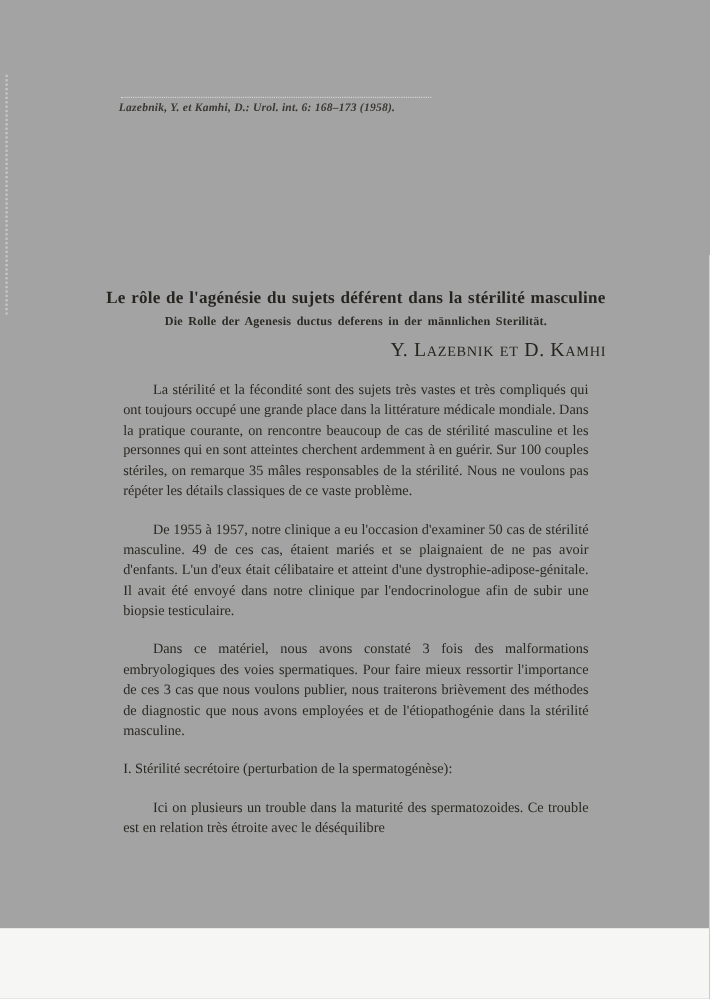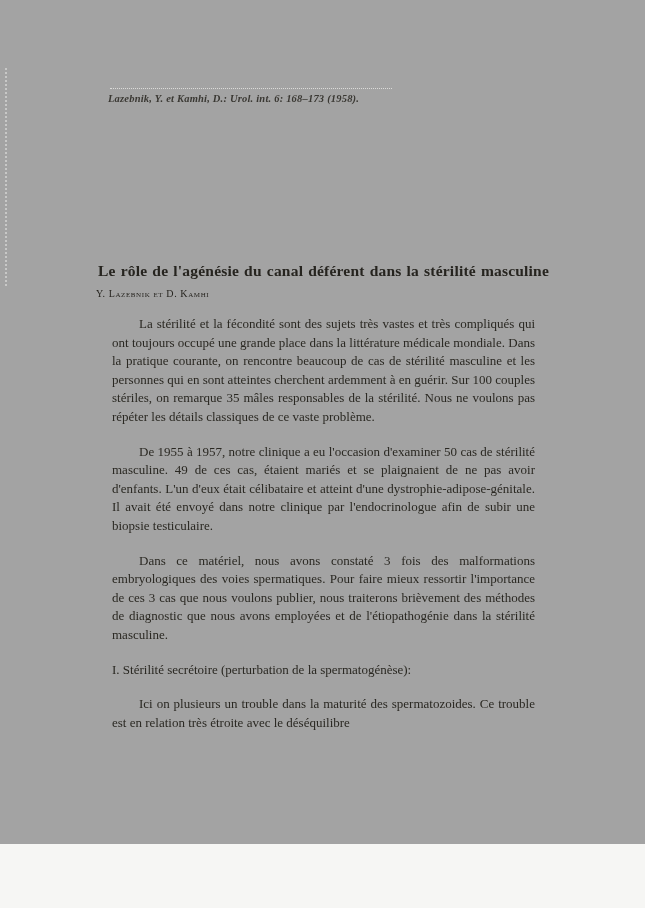--- a/index.html
+++ b/index.html
@@ -81,23 +81,23 @@
     text-align: center;
     font-weight: bold;
     font-size: 11px;
     line-height: 13.5px;
     word-spacing: 2px;
     letter-spacing: 0.2px;
     margin-top: 6px;
     color: #2c2a25;
   }
   .authors {
-    text-align: left;
+    text-align: right;
     font-variant: small-caps;
-    font-size: 10px;
+    font-size: 18px;
     letter-spacing: 0.6px;
     margin-top: 8px;
   }
   .body-text {
     margin-top: 16px;
     text-align: justify;
     font-size: 13px;
     line-height: 18.6px;
     color: #2a2822;
   }
@@ -116,23 +116,24 @@
 
   <div class="artifact-header-dots"></div>
   <div class="artifact-left-edge"></div>
   <div class="artifact-bottom-edge"></div>
 
   <div class="citation">Lazebnik, Y. et Kamhi, D.: Urol. int. 6: 168–173 (1958).</div>
 
   <div class="content">
 
 
-    <h1 class="title-fr">Le rôle de l'agénésie du canal déférent dans la stérilité masculine</h1>
+    <h1 class="title-fr">Le rôle de l'agénésie du sujets déférent dans la stérilité masculine</h1>
 
     <div class="subtitle">
+      <div>Die Rolle der Agenesis ductus deferens in der männlichen Sterilität.</div>
     </div>
 
     <div class="authors">Y. Lazebnik et D. Kamhi</div>
 
     <div class="body-text">
       <p>La stérilité et la fécondité sont des sujets très vastes et très compliqués qui ont toujours occupé une grande place dans la littérature médicale mondiale. Dans la pratique courante, on rencontre beaucoup de cas de stérilité masculine et les personnes qui en sont atteintes cherchent ardemment à en guérir. Sur 100 couples stériles, on remarque 35 mâles responsables de la stérilité. Nous ne voulons pas répéter les détails classiques de ce vaste problème.</p>
       <p>De 1955 à 1957, notre clinique a eu l'occasion d'examiner 50 cas de stérilité masculine. 49 de ces cas, étaient mariés et se plaignaient de ne pas avoir d'enfants. L'un d'eux était célibataire et atteint d'une dystrophie-adipose-génitale. Il avait été envoyé dans notre clinique par l'endocrinologue afin de subir une biopsie testiculaire.</p>
       <p>Dans ce matériel, nous avons constaté 3 fois des malformations embryologiques des voies spermatiques. Pour faire mieux ressortir l'importance de ces 3 cas que nous voulons publier, nous traiterons brièvement des méthodes de diagnostic que nous avons employées et de l'étiopathogénie dans la stérilité masculine.</p>
       <p class="no-indent">I. Stérilité secrétoire (perturbation de la spermatogénèse):</p>
       <p>Ici on plusieurs un trouble dans la maturité des spermatozoides. Ce trouble est en relation très étroite avec le déséquilibre</p>

